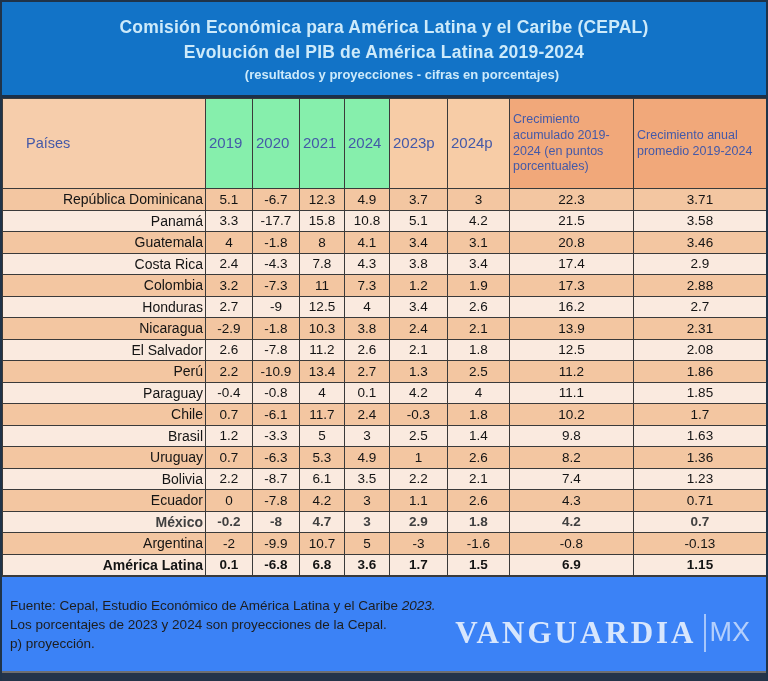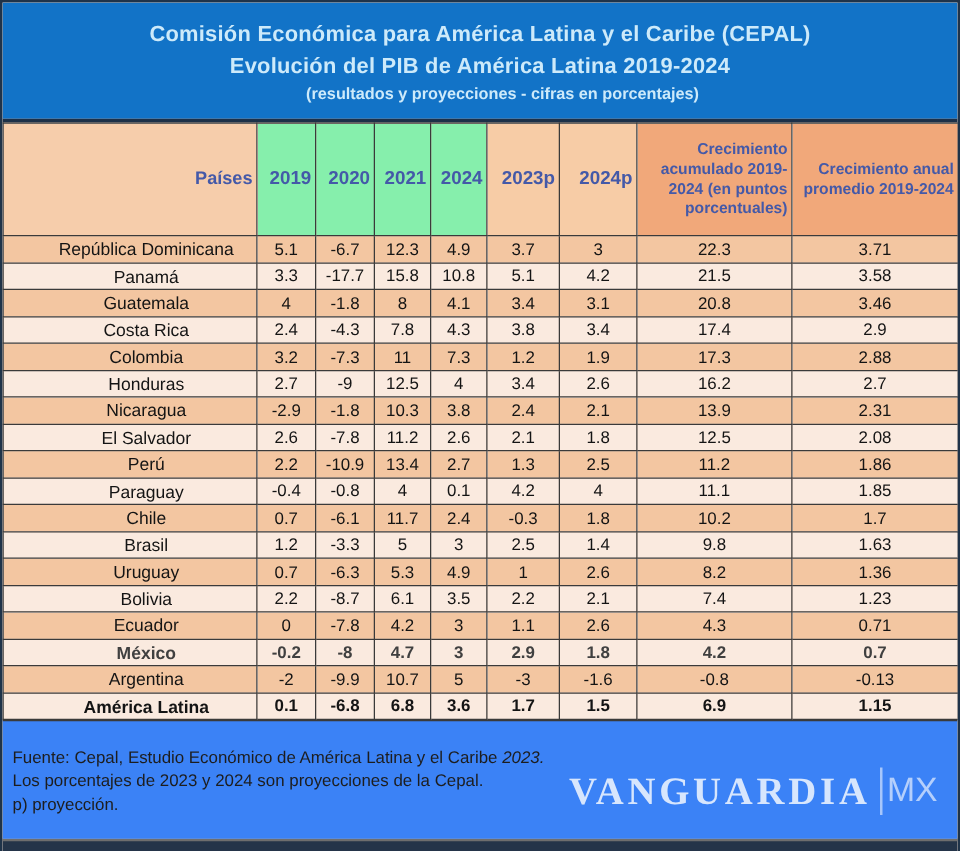--- a/index.html
+++ b/index.html
@@ -23,34 +23,34 @@
   .banner .t1, .banner .t2 { font-size:17.5px; font-weight:bold; line-height:1.45; letter-spacing:.2px; }
   .banner .t3 { font-size:13px; font-weight:bold; margin-top:2px;margin-left:36px; }
   .divider { height:3px; background:#1C3048; flex:0 0 auto; }
 
   
   table.tbl { width:100%; border-collapse:collapse; table-layout:fixed; flex:0 0 auto; }
   .tbl th, .tbl td { border:1.6px solid #3a3a3a; overflow:hidden; }
 
   .tbl thead tr { height:90px; }
   .tbl th {
-    color:#4459A8; font-weight:bold; vertical-align:middle; text-align:right;
+    color:#4459A8; font-weight:normal; vertical-align:middle; text-align:left;
     padding:2px 3px; line-height:1.25;
   }
   th.col-pais  { background:#F6CDAB; font-size:14.5px;padding-left:23px; }
   th.col-year  { background:#86efac; font-size:15px; }
   th.col-proj  { background:#F7CCA6; font-size:15px; }
   th.col-wide  { background:#F1A87A; font-size:12.5px; }
 
   .tbl tbody tr { height:21.5px; }
   .tbl td {
     font-size:13.5px; color:#141414; text-align:center; vertical-align:middle;
     padding:0 2px; white-space:nowrap;
   }
-  td.cell-pais { text-align:center; padding-left:28px; font-size:14px; }
+  td.cell-pais { text-align:right; padding-left:28px; font-size:14px; }
 
   tr.row-peach td { background:#F3C6A1; }
   tr.row-light td { background:#FAEADF; }
   tr.style-mexico td { color:#404040; font-weight:bold; }
   tr.style-total  td { font-weight:bold; }
 
   
   .footer {
     flex:1 1 auto; position:relative; background:#3b82f6;
     border-top:1.6px solid #3a3a3a;

